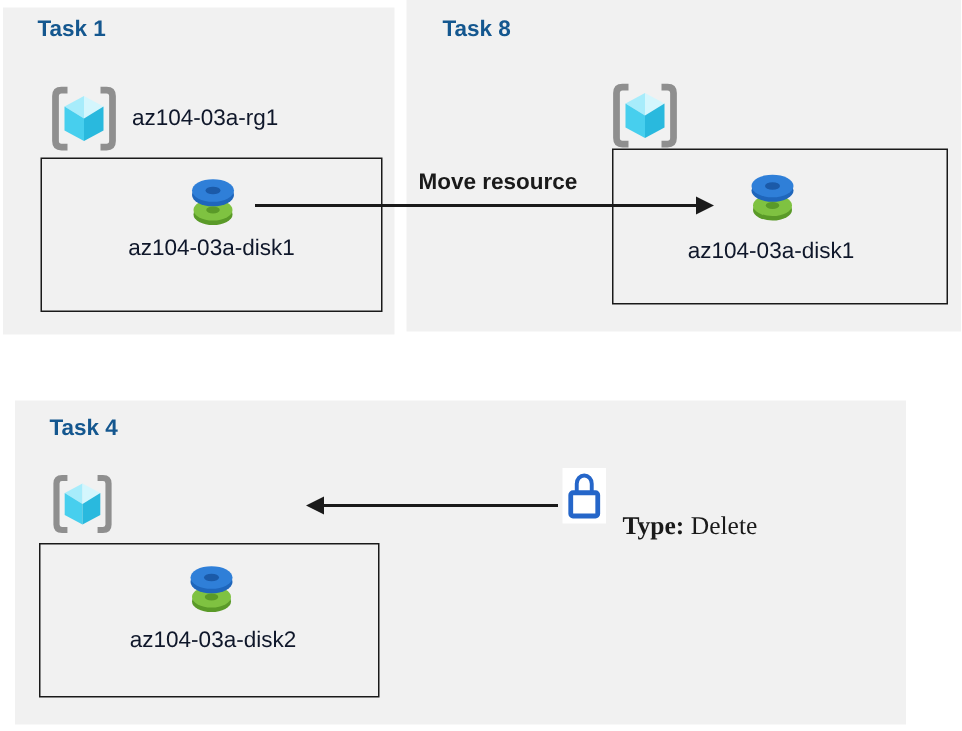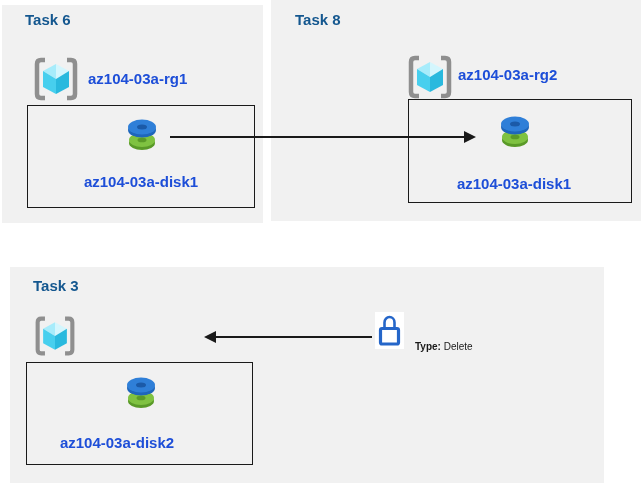--- a/index.html
+++ b/index.html
@@ -27,34 +27,34 @@
     font-size: 15px;
     font-weight: bold;
     color: #14578f;
     white-space: nowrap;
   }
 
   .rg-icon { position: absolute; }
   .rg-label, .disk-label, .lock-name {
     position: absolute;
     font-size: 15px;
-    font-weight: bold;
-    color: #1d4ed8;
+    font-weight: normal;
+    color: #0f172a;
     white-space: nowrap;
   }
 
   .resource-box {
     position: absolute;
     border: 1.5px solid #1a1a1a;
     background: transparent;
   }
 
   .disk-icon { position: absolute; }
 
-  .disk-label { text-align: center; margin-top: 16px; }
+  .disk-label { text-align: center; }
 
   .arrow-line {
     position: absolute;
     height: 2px;
     background: #1a1a1a;
   }
   .arrow-head-right {
     position: absolute;
     width: 0; height: 0;
     border-top: 6px solid transparent;
@@ -77,34 +77,35 @@
     white-space: nowrap;
   }
 
   .lock-square {
     position: absolute;
     background: #ffffff;
   }
 
   .lock-type-line {
     position: absolute;
-    font-size: 10px;
+    font-size: 17px;
     color: #1a1a1a;
     white-space: nowrap;
+    font-family: Liberation Serif, serif;
   }
   .lock-type-line .type-label { font-weight: bold; }
   .lock-type-line .type-value { font-weight: normal; }
 </style>
 </head>
 <body>
 
 <div class="canvas">
 
   <div class="panel panel-task1"></div>
-  <div class="task-title" style="left:25px; top:11px;">Task 6</div>
+  <div class="task-title" style="left:25px; top:11px;">Task 1</div>
 
   <svg class="rg-icon" style="left:32px; top:56px;" width="48" height="46" viewBox="0 0 48 46">
     <path d="M13 4 H9 Q5 4 5 8 V38 Q5 42 9 42 H13" fill="none" stroke="#8f8f8f" stroke-width="4.5"></path>
     <path d="M35 4 H39 Q43 4 43 8 V38 Q43 42 39 42 H35" fill="none" stroke="#8f8f8f" stroke-width="4.5"></path>
     <polygon points="24,8 11,15 24,23" fill="#a7ecfb"></polygon>
     <polygon points="24,8 37,15 24,23" fill="#d4f6fd"></polygon>
     <polygon points="11,15 24,23 24,38 11,31" fill="#47cfee"></polygon>
     <polygon points="37,15 24,23 24,38 37,31" fill="#29b9de"></polygon>
   </svg>
   <div class="rg-label" style="left:88px; top:70px;">az104-03a-rg1</div>
@@ -124,58 +125,58 @@
   <div class="task-title" style="left:295px; top:11px;">Task 8</div>
 
   <svg class="rg-icon" style="left:406px; top:54px;" width="48" height="46" viewBox="0 0 48 46">
     <path d="M13 4 H9 Q5 4 5 8 V38 Q5 42 9 42 H13" fill="none" stroke="#8f8f8f" stroke-width="4.5"></path>
     <path d="M35 4 H39 Q43 4 43 8 V38 Q43 42 39 42 H35" fill="none" stroke="#8f8f8f" stroke-width="4.5"></path>
     <polygon points="24,8 11,15 24,23" fill="#a7ecfb"></polygon>
     <polygon points="24,8 37,15 24,23" fill="#d4f6fd"></polygon>
     <polygon points="11,15 24,23 24,38 11,31" fill="#47cfee"></polygon>
     <polygon points="37,15 24,23 24,38 37,31" fill="#29b9de"></polygon>
   </svg>
-  <div class="rg-label" style="left:458px; top:66px;">az104-03a-rg2</div>
 
   <div class="resource-box" style="left:408px; top:99px; width:224px; height:104px;"></div>
   <svg class="disk-icon" style="left:495px; top:114px;" width="40" height="36" viewBox="0 0 40 36">
     <ellipse cx="20" cy="26" rx="13" ry="7" fill="#5a9a28"></ellipse>
     <ellipse cx="20" cy="23" rx="13" ry="7" fill="#7fc241"></ellipse>
     <ellipse cx="20" cy="23" rx="4.5" ry="2.3" fill="#5a9a28"></ellipse>
     <ellipse cx="20" cy="13" rx="14" ry="7.5" fill="#1f66bb"></ellipse>
     <ellipse cx="20" cy="10" rx="14" ry="7.5" fill="#2f7fd8"></ellipse>
     <ellipse cx="20" cy="10" rx="5" ry="2.5" fill="#1b5aa8"></ellipse>
   </svg>
   <div class="disk-label" style="left:408px; top:159px; width:212px;">az104-03a-disk1</div>
 
+  <div class="move-label" style="left:279px; top:113px;">Move resource</div>
   <div class="arrow-line" style="left:170px; top:136px; width:294px;"></div>
   <div class="arrow-head-right" style="left:464px; top:131px;"></div>
 
   <div class="panel panel-task3"></div>
-  <div class="task-title" style="left:33px; top:277px;">Task 3</div>
+  <div class="task-title" style="left:33px; top:277px;">Task 4</div>
 
   <svg class="rg-icon" style="left:33px; top:315px;" width="44" height="42" viewBox="0 0 48 46">
     <path d="M13 4 H9 Q5 4 5 8 V38 Q5 42 9 42 H13" fill="none" stroke="#8f8f8f" stroke-width="4.5"></path>
     <path d="M35 4 H39 Q43 4 43 8 V38 Q43 42 39 42 H35" fill="none" stroke="#8f8f8f" stroke-width="4.5"></path>
     <polygon points="24,8 11,15 24,23" fill="#a7ecfb"></polygon>
     <polygon points="24,8 37,15 24,23" fill="#d4f6fd"></polygon>
     <polygon points="11,15 24,23 24,38 11,31" fill="#47cfee"></polygon>
     <polygon points="37,15 24,23 24,38 37,31" fill="#29b9de"></polygon>
   </svg>
 
   <div class="resource-box" style="left:26px; top:362px; width:227px; height:103px;"></div>
   <svg class="disk-icon" style="left:121px; top:375px;" width="40" height="36" viewBox="0 0 40 36">
     <ellipse cx="20" cy="26" rx="13" ry="7" fill="#5a9a28"></ellipse>
     <ellipse cx="20" cy="23" rx="13" ry="7" fill="#7fc241"></ellipse>
     <ellipse cx="20" cy="23" rx="4.5" ry="2.3" fill="#5a9a28"></ellipse>
     <ellipse cx="20" cy="13" rx="14" ry="7.5" fill="#1f66bb"></ellipse>
     <ellipse cx="20" cy="10" rx="14" ry="7.5" fill="#2f7fd8"></ellipse>
     <ellipse cx="20" cy="10" rx="5" ry="2.5" fill="#1b5aa8"></ellipse>
   </svg>
-  <div class="disk-label" style="left:13px; top:418px; width:208px;">az104-03a-disk2</div>
+  <div class="disk-label" style="left:38px; top:418px; width:208px;">az104-03a-disk2</div>
 
   <div class="arrow-head-left" style="left:204px; top:331px;"></div>
   <div class="arrow-line" style="left:216px; top:336px; width:156px;"></div>
 
   <div class="lock-square" style="left:375px; top:312px; width:29px; height:37px;">
     <svg width="29" height="37" viewBox="0 0 29 37">
       <path d="M9.5 17 V10.5 a5 5.5 0 0 1 10 0 V17" fill="none" stroke="#2566c9" stroke-width="2.6"></path>
       <rect x="5.5" y="16.5" width="18" height="15.5" rx="1.5" fill="#ffffff" stroke="#2566c9" stroke-width="3.2"></rect>
     </svg>
   </div>

